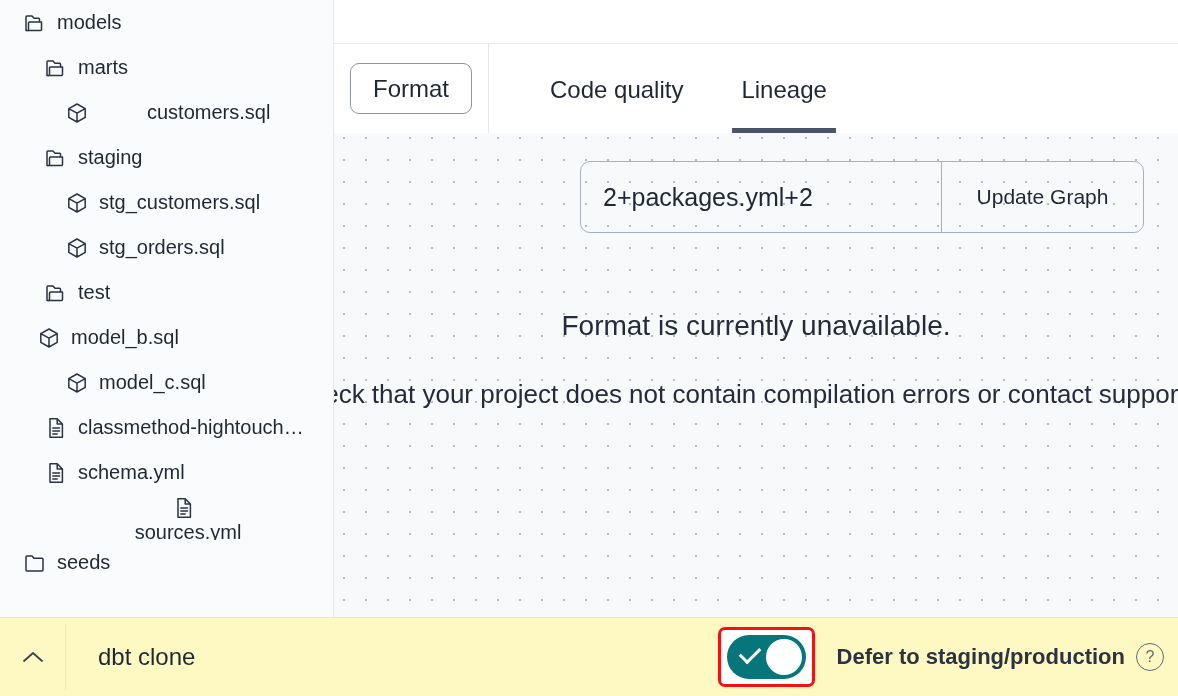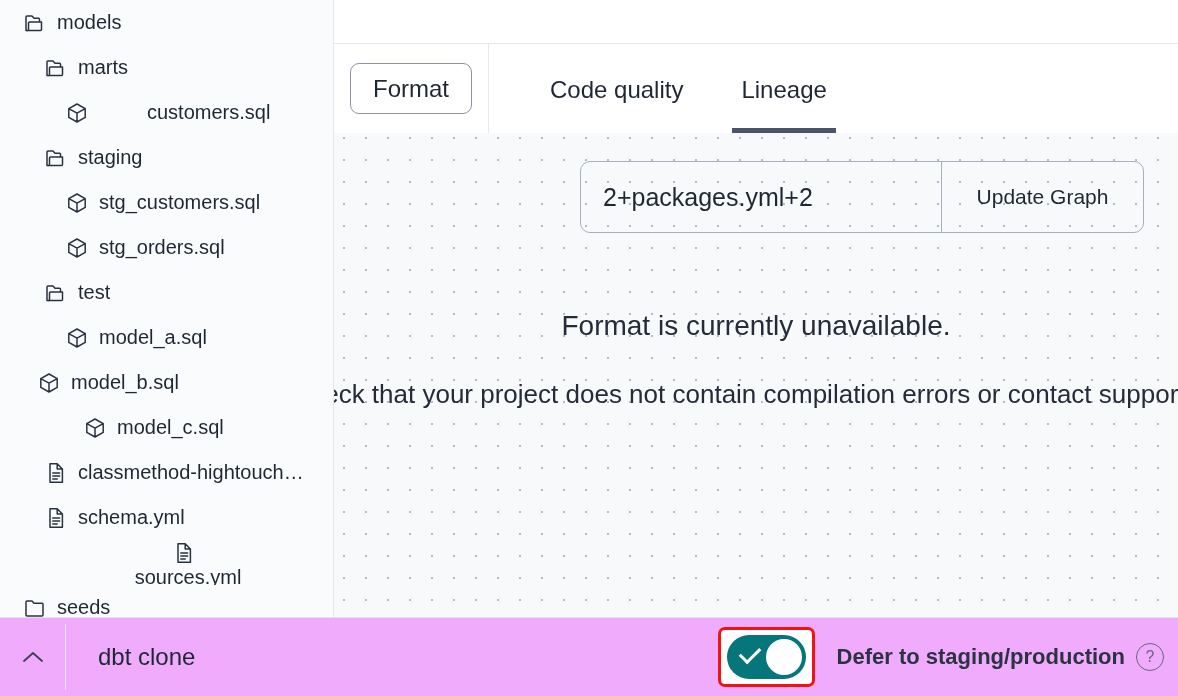--- a/index.html
+++ b/index.html
@@ -241,21 +241,21 @@
     color: #252b38;
     line-height: 1.72;
     width: 1360px;
     margin-left: -158px;
   }
 
   
   #bottombar {
     height: 79px;
     flex: 0 0 79px;
-    background: #f0abfc;
+    background: #fef9c3;
     border-top: 1px solid #dfe2e7;
     box-sizing: border-box;
     display: flex;
     align-items: center;
     position: relative;
   }
   #collapse-btn {
     width: 65px;
     flex: 0 0 65px;
     height: 78px;
@@ -402,37 +402,29 @@
             <span class="lbl">stg_orders.sql</span>
           </div>
           <div class="tree-row" style="padding-left: 43px; width: 333px; box-sizing: border-box;">
             <span class="ico">
               <svg width="24" height="24" viewBox="0 0 24 24" fill="none" stroke="#2a3242" stroke-width="1.5" stroke-linecap="round" stroke-linejoin="round">
                 <path d="M3 19.5 V6 a1 1 0 0 1 1 -1 h5 l2 2.2 h4.5 a1 1 0 0 1 1 1 V11 M3 19.5 h14.5 a1 1 0 0 0 1 -1 V11 H6.5 a1 1 0 0 0 -1 1 v6.5 a1 1 0 0 1 -1 1 a1 1 0 0 1 -1.5 -1 Z"></path>
               </svg>
             </span>
             <span class="lbl">test</span>
           </div>
+          <div class="tree-row" style="padding-left: 36px; width: 333px; box-sizing: border-box;">
+            <span class="ico">
+              <svg width="24" height="24" viewBox="0 0 24 24" fill="none" stroke="#2a3242" stroke-width="1.5" stroke-linecap="round" stroke-linejoin="round">
+                <path d="M12 3 L20.2 7.6 V16.4 L12 21 L3.8 16.4 V7.6 Z M3.8 7.6 L12 12.2 L20.2 7.6 M12 12.2 V21"></path>
+              </svg>
+            </span>
+            <span class="lbl">model_b.sql</span>
+          </div>
           <div class="tree-row" style="padding-left: 64px; width: 333px; box-sizing: border-box;">
-            <span class="ico">
-              <svg width="24" height="24" viewBox="0 0 24 24" fill="none" stroke="#2a3242" stroke-width="1.5" stroke-linecap="round" stroke-linejoin="round">
-                <path d="M12 3 L20.2 7.6 V16.4 L12 21 L3.8 16.4 V7.6 Z M3.8 7.6 L12 12.2 L20.2 7.6 M12 12.2 V21"></path>
-              </svg>
-            </span>
-            <span class="lbl">model_a.sql</span>
-          </div>
-          <div class="tree-row" style="padding-left: 36px; width: 333px; box-sizing: border-box;">
-            <span class="ico">
-              <svg width="24" height="24" viewBox="0 0 24 24" fill="none" stroke="#2a3242" stroke-width="1.5" stroke-linecap="round" stroke-linejoin="round">
-                <path d="M12 3 L20.2 7.6 V16.4 L12 21 L3.8 16.4 V7.6 Z M3.8 7.6 L12 12.2 L20.2 7.6 M12 12.2 V21"></path>
-              </svg>
-            </span>
-            <span class="lbl">model_b.sql</span>
-          </div>
-          <div class="tree-row" style="padding-left: 64px; width: 333px; box-sizing: border-box; margin-left: 18px;">
             <span class="ico">
               <svg width="24" height="24" viewBox="0 0 24 24" fill="none" stroke="#2a3242" stroke-width="1.5" stroke-linecap="round" stroke-linejoin="round">
                 <path d="M12 3 L20.2 7.6 V16.4 L12 21 L3.8 16.4 V7.6 Z M3.8 7.6 L12 12.2 L20.2 7.6 M12 12.2 V21"></path>
               </svg>
             </span>
             <span class="lbl">model_c.sql</span>
           </div>
           <div class="tree-row" style="padding-left: 43px; width: 333px; box-sizing: border-box;">
             <span class="ico">
               <svg width="24" height="24" viewBox="0 0 24 24" fill="none" stroke="#2a3242" stroke-width="1.5" stroke-linecap="round" stroke-linejoin="round">

